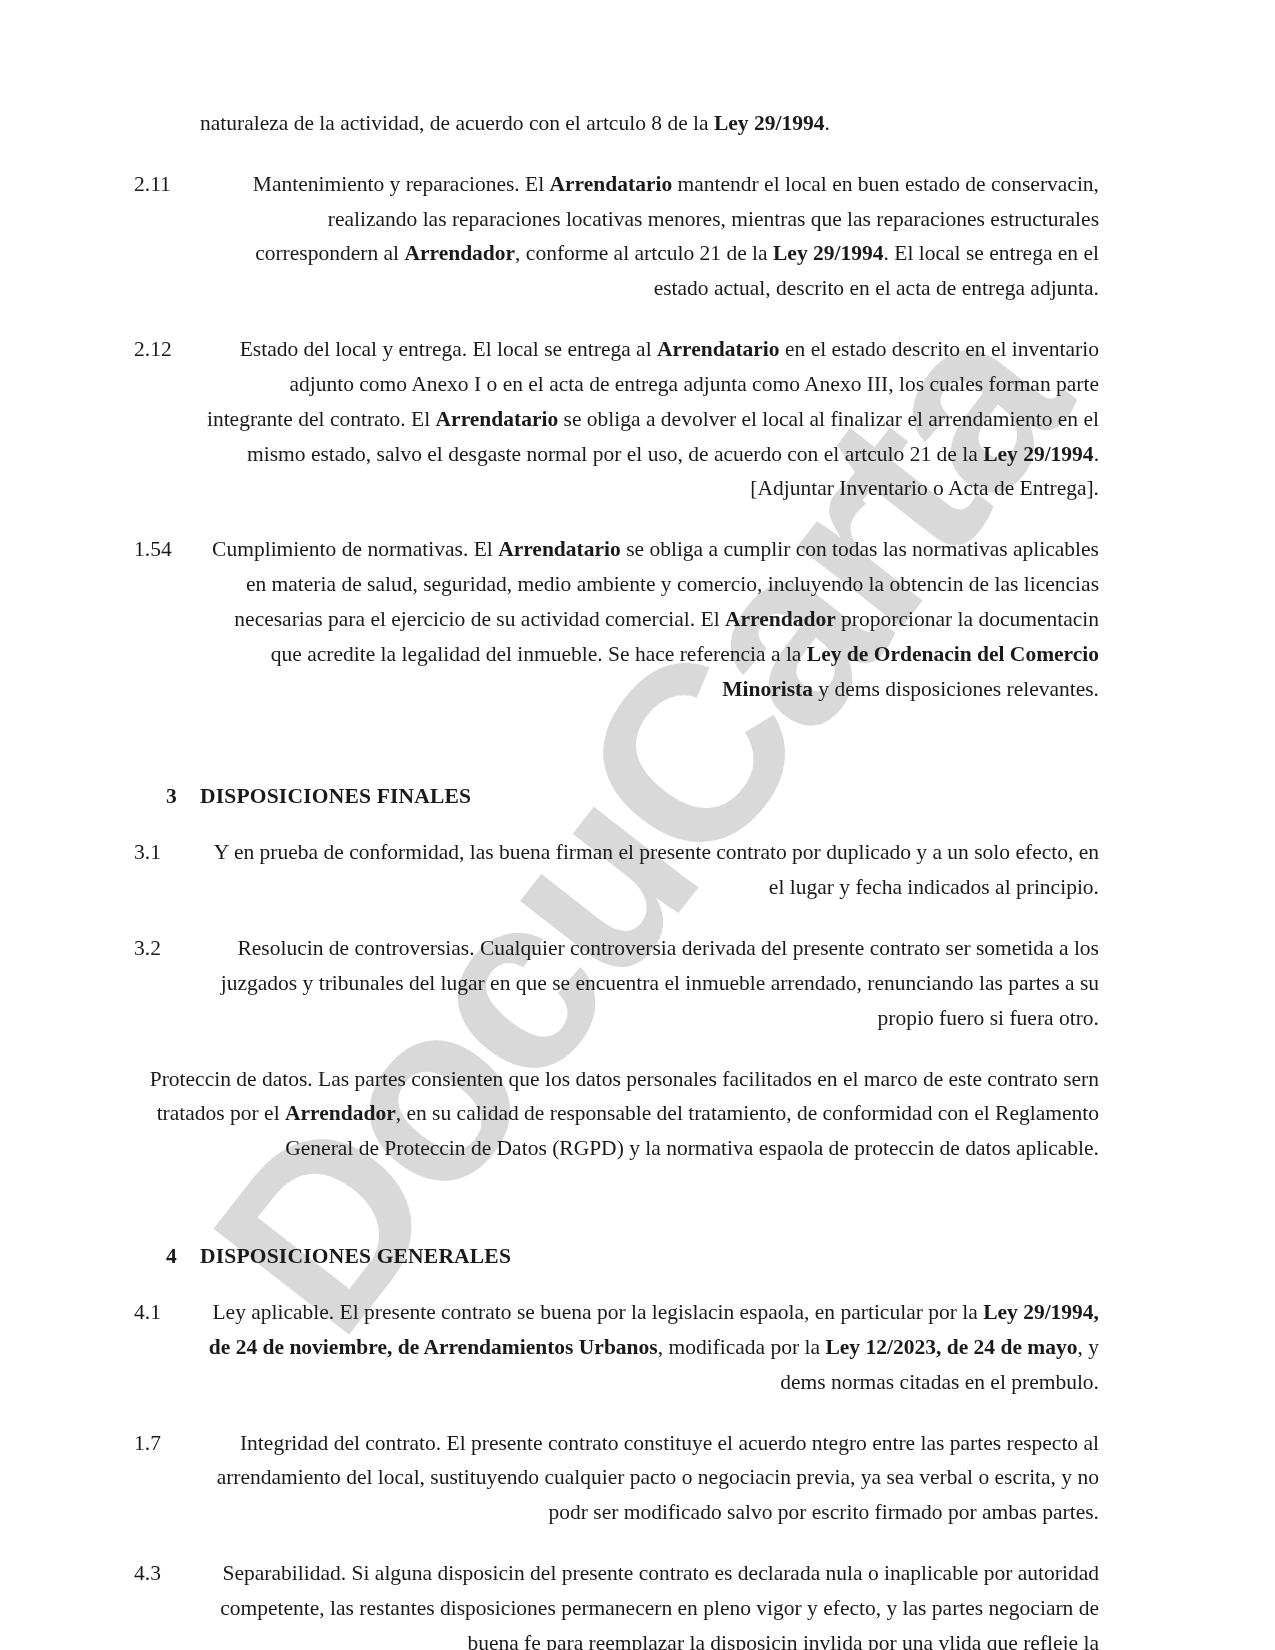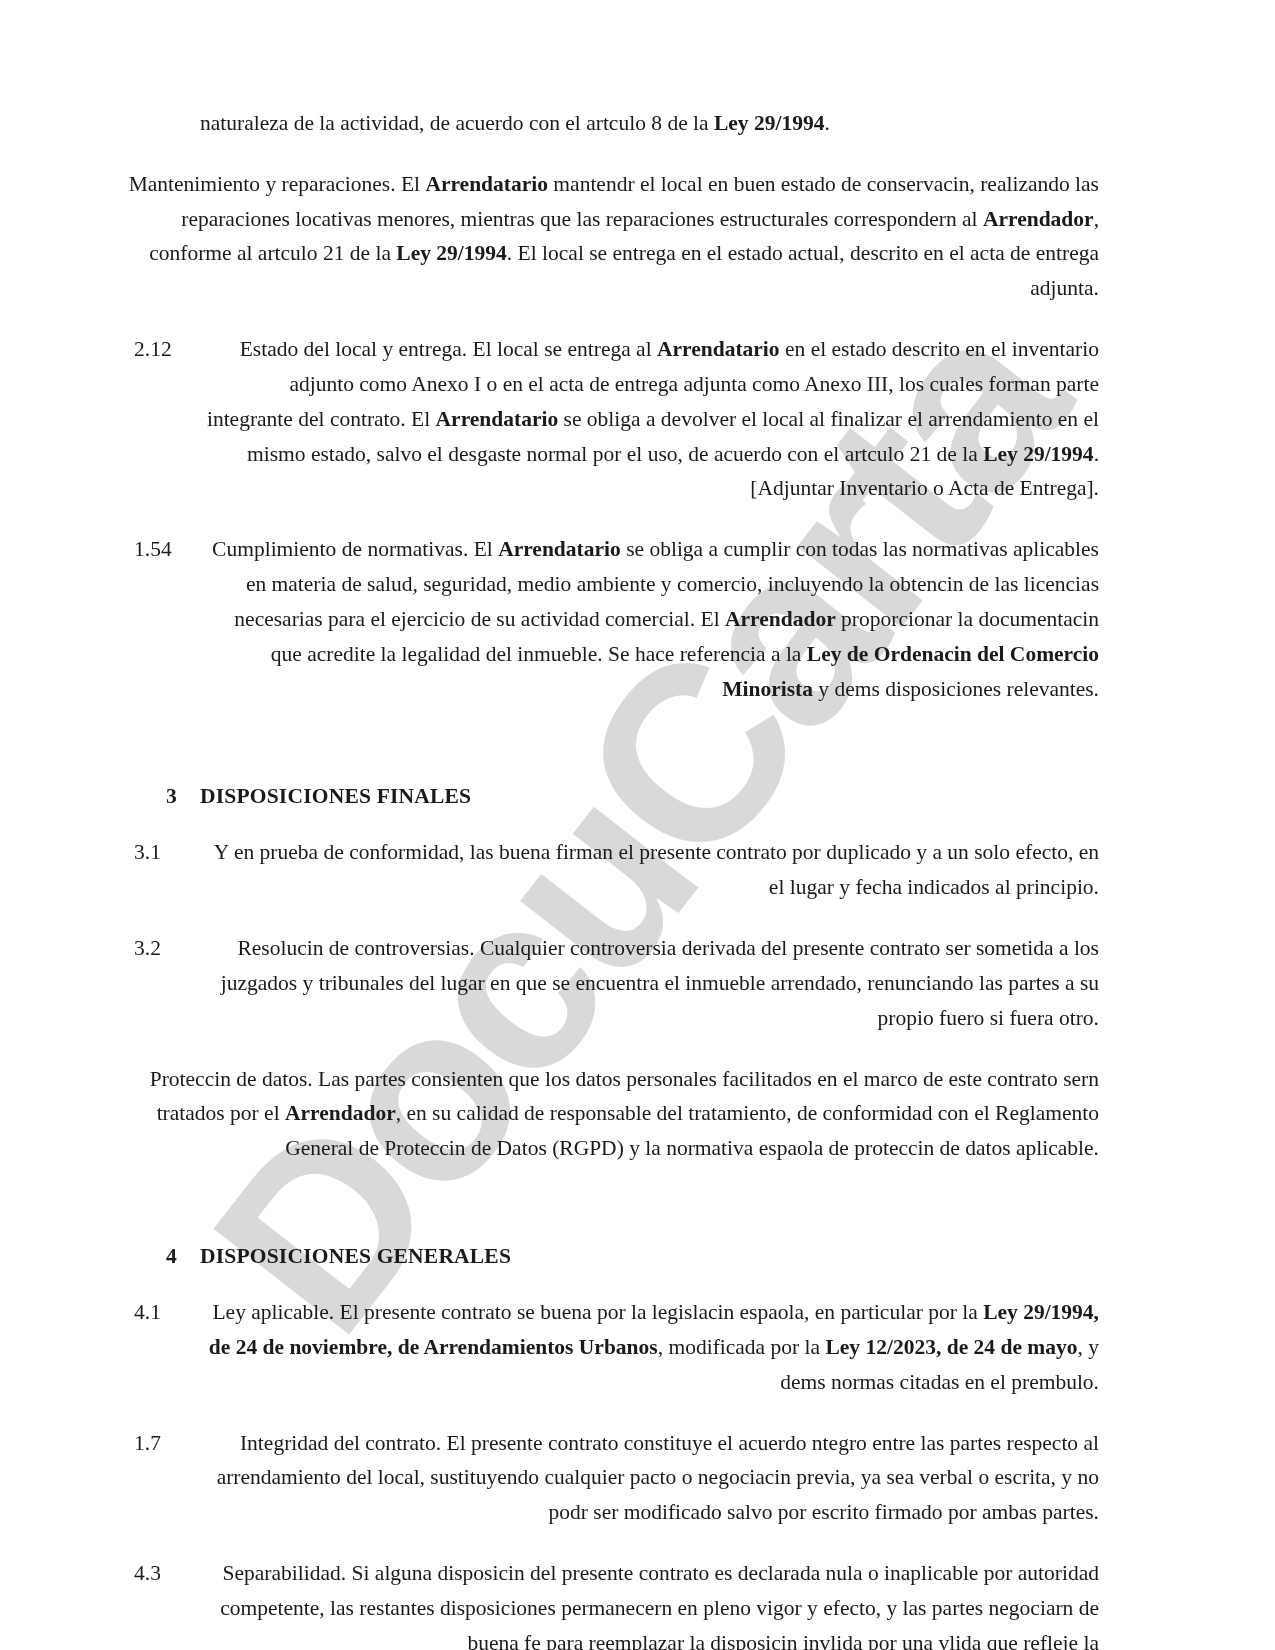--- a/index.html
+++ b/index.html
@@ -101,20 +101,21 @@
   <div class="watermark">DocuCarta</div>
 
   <div class="content">
 
     <p class="cont-para">
       <span>naturaleza de la actividad, de acuerdo con el artculo 8 de la </span><b>Ley 29/1994</b><span>.</span>
     </p>
 
     <div id="clauses-2">
         <div class="clause">
+          <span class="num">2.11</span>
           <span class="body"><span>Mantenimiento y reparaciones. El </span><b>Arrendatario</b><span> mantendr el local en buen estado de conservacin, realizando las reparaciones locativas menores, mientras que las reparaciones estructurales correspondern al </span><b>Arrendador</b><span>, conforme al artculo 21 de la </span><b>Ley 29/1994</b><span>. El local se entrega en el estado actual, descrito en el acta de entrega adjunta.</span></span>
         </div>
         <div class="clause">
           <span class="num">2.12</span>
           <span class="body"><span>Estado del local y entrega. El local se entrega al </span><b>Arrendatario</b><span> en el estado descrito en el inventario adjunto como Anexo I o en el acta de entrega adjunta como Anexo III, los cuales forman parte integrante del contrato. El </span><b>Arrendatario</b><span> se obliga a devolver el local al finalizar el arrendamiento en el mismo estado, salvo el desgaste normal por el uso, de acuerdo con el artculo 21 de la </span><b>Ley 29/1994</b><span>. [Adjuntar Inventario o Acta de Entrega].</span></span>
         </div>
         <div class="clause">
           <span class="num">1.54</span>
           <span class="body"><span>Cumplimiento de normativas. El </span><b>Arrendatario</b><span> se obliga a cumplir con todas las normativas aplicables en materia de salud, seguridad, medio ambiente y comercio, incluyendo la obtencin de las licencias necesarias para el ejercicio de su actividad comercial. El </span><b>Arrendador</b><span> proporcionar la documentacin que acredite la legalidad del inmueble. Se hace referencia a la </span><b>Ley de Ordenacin del Comercio Minorista</b><span> y dems disposiciones relevantes.</span></span>
         </div>

